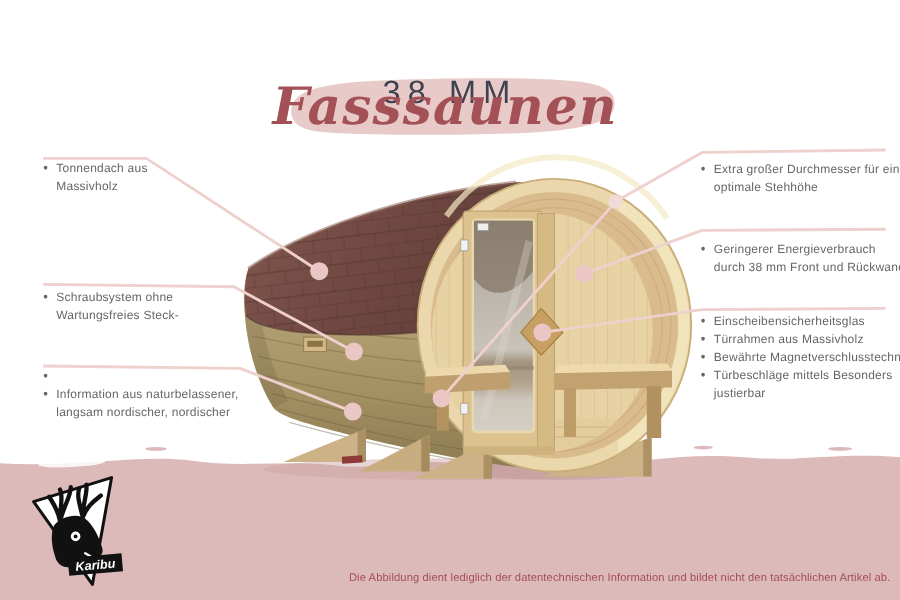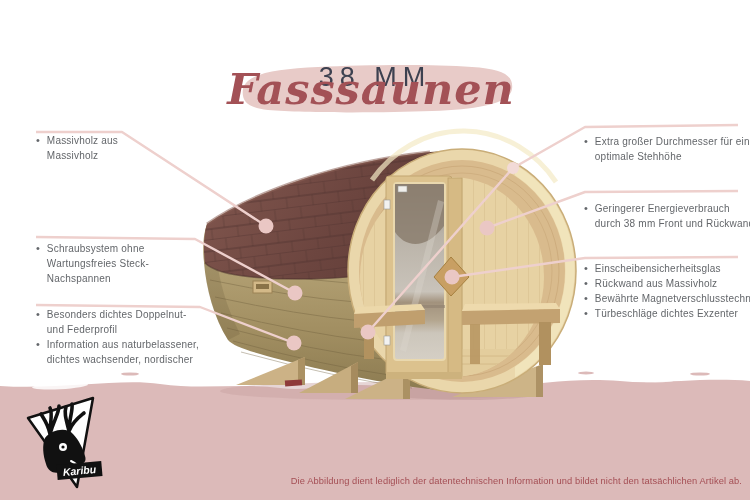--- a/index.html
+++ b/index.html
@@ -191,50 +191,45 @@
     </g>
   </svg>
 
   <div class="txt title38">38 MM</div>
   <div class="txt script-title">Fasssaunen</div>
 
   <div class="cg" id="L1">
     <div class="ci">
       <span class="bullet">•</span>
       <div class="ls">
-        <div class="ln">Massivholz aus</div>
+        <div class="ln">Tonnendach aus</div>
         <div class="ln">Massivholz</div>
       </div>
     </div>
   </div>
 
   <div class="cg" id="L2">
     <div class="ci">
       <span class="bullet">•</span>
       <div class="ls">
         <div class="ln">Schraubsystem ohne</div>
         <div class="ln">Wartungsfreies Steck-</div>
-        <div class="ln">Nachspannen</div>
       </div>
     </div>
   </div>
 
   <div class="cg" id="L3">
     <div class="ci">
       <span class="bullet">•</span>
-      <div class="ls">
-        <div class="ln">Besonders dichtes Doppelnut-</div>
-        <div class="ln">und Federprofil</div>
-      </div>
     </div>
     <div class="ci">
       <span class="bullet">•</span>
       <div class="ls">
         <div class="ln">Information aus naturbelassener,</div>
-        <div class="ln">dichtes wachsender, nordischer</div>
+        <div class="ln">langsam nordischer, nordischer</div>
       </div>
     </div>
   </div>
 
   <div class="cg" id="R1">
     <div class="ci">
       <span class="bullet">•</span>
       <div class="ls">
         <div class="ln">Extra großer Durchmesser für eine</div>
         <div class="ln">optimale Stehhöhe</div>
@@ -255,32 +250,33 @@
   <div class="cg" id="R3">
     <div class="ci">
       <span class="bullet">•</span>
       <div class="ls">
         <div class="ln">Einscheibensicherheitsglas</div>
       </div>
     </div>
     <div class="ci">
       <span class="bullet">•</span>
       <div class="ls">
-        <div class="ln">Rückwand aus Massivholz</div>
+        <div class="ln">Türrahmen aus Massivholz</div>
       </div>
     </div>
     <div class="ci">
       <span class="bullet">•</span>
       <div class="ls">
         <div class="ln">Bewährte Magnetverschlusstechnik</div>
       </div>
     </div>
     <div class="ci">
       <span class="bullet">•</span>
       <div class="ls">
-        <div class="ln">Türbeschläge dichtes Exzenter</div>
+        <div class="ln">Türbeschläge mittels Besonders</div>
+        <div class="ln">justierbar</div>
       </div>
     </div>
   </div>
 
   <div class="txt disclaimer">Die Abbildung dient lediglich der datentechnischen Information und bildet nicht den tatsächlichen Artikel ab.</div>
 
 </div>
 
 </body></html>

